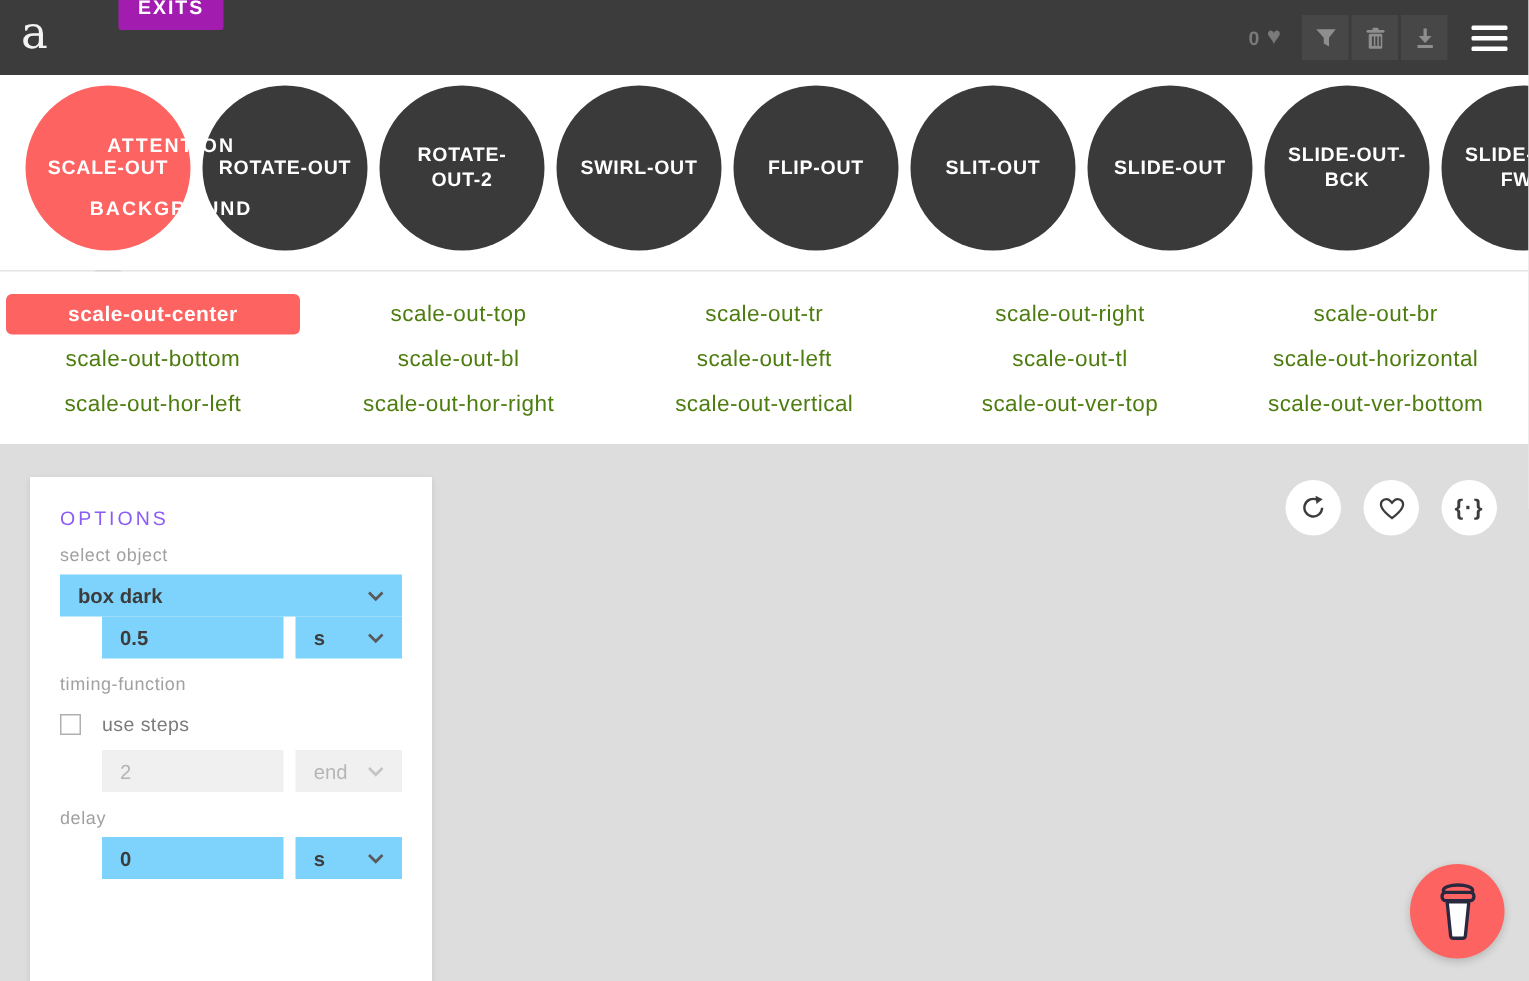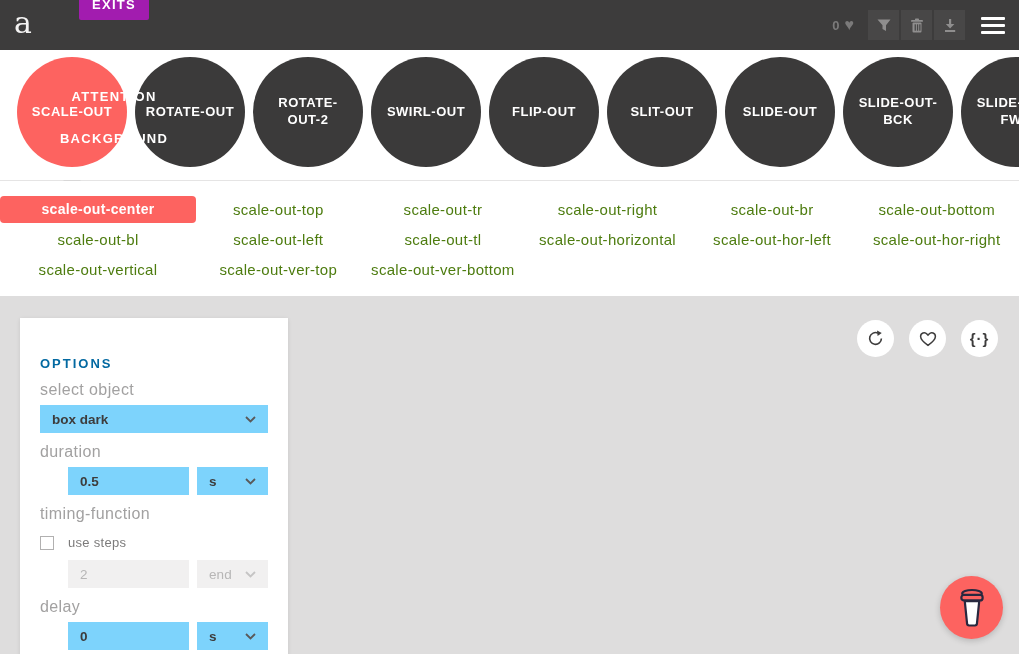--- a/index.html
+++ b/index.html
@@ -34,35 +34,35 @@
   .circle span { color:#fff; font-size:13px; font-weight:bold; letter-spacing:.5px;
                  line-height:1.3; max-width:92px; }
   .circle.active { background:#fd6360;text-align:right; }
 
   
   .variations { position:absolute; top:180px; left:0; width:1019px; height:116px;
                 background:#fff; border-top:1px solid #e5e4e4; z-index:9; }
   .pointer { position:absolute; top:-9px; left:63px; width:0; height:0;
              border-left:9px solid transparent; border-right:9px solid transparent;
              border-bottom:9px solid #d8d7d7; }
-  .var-grid { display:grid; grid-template-columns:repeat(6,1fr); padding-top:13px; }
+  .var-grid { display:grid; grid-template-columns:repeat(5,1fr); padding-top:13px; }
   .var-cell { height:30px; display:flex; align-items:center; justify-content:center; }
   .var-item { color:#4d7c0f; font-size:15px; letter-spacing:.3px; cursor:pointer; }
   .var-item.active { background:#fd6360; color:#fff; font-weight:bold; font-size:14px;
                      min-width:196px; height:27px; line-height:27px; text-align:center;
                      border-radius:4px; }
 
   
   .main { position:absolute; top:296px; left:0; width:1019px; height:358px; background:#dedddd; }
 
   
   .panel { position:absolute; top:22px; left:20px; width:268px; height:380px; background:#fff;
            box-shadow:0 1px 4px rgba(0,0,0,.10); padding:20px 20px; }
-  .panel-title { font-size:13px; font-weight:bold; letter-spacing:2px; color:#0369a1; margin-bottom:4px;margin-top:18px; }
-  .f-label { font-size:16px; color:#a2a1a1; letter-spacing:.4px; margin:10px 0 6px; }
+  .panel-title { font-size:13px; font-weight:normal; letter-spacing:2px; color:#8b5cf6; margin-bottom:4px; }
+  .f-label { font-size:12px; color:#a2a1a1; letter-spacing:.4px; margin:10px 0 6px; }
   .control { height:28px; background:#7dd3fc; display:flex; align-items:center;
              padding:0 12px; font-size:13.5px; font-weight:bold; color:#3d3c3c; }
   .select { justify-content:space-between; cursor:pointer; }
   .chev { width:11px; height:7px; }
   .chev polyline { fill:none; stroke:#5a5959; stroke-width:1.8; }
   .row { display:flex; gap:8px;margin-left:28px; }
   .row .inp { width:140px; }
   .row .unit { width:80px; }
   .steps-head { display:flex; align-items:center; gap:14px; margin-top:12px; }
   .steps-head input[type=checkbox] { width:14px; height:14px; accent-color:#fff;
@@ -223,21 +223,20 @@
       <div class="panel-title">OPTIONS</div>
 
       <div class="f-label">select object</div>
       <div class="control select">
         <span>box dark</span>
         <svg class="chev" viewBox="0 0 11 7">
             <polyline points="1,1 5.5,5.5 10,1"></polyline>
           </svg>
       </div>
 
-      <div class="f-label">duration</div>
       <div class="row">
         <div class="control inp">0.5</div>
         <div class="control unit select">
           <span>s</span>
           <svg class="chev" viewBox="0 0 11 7">
               <polyline points="1,1 5.5,5.5 10,1"></polyline>
             </svg>
         </div>
       </div>
 

